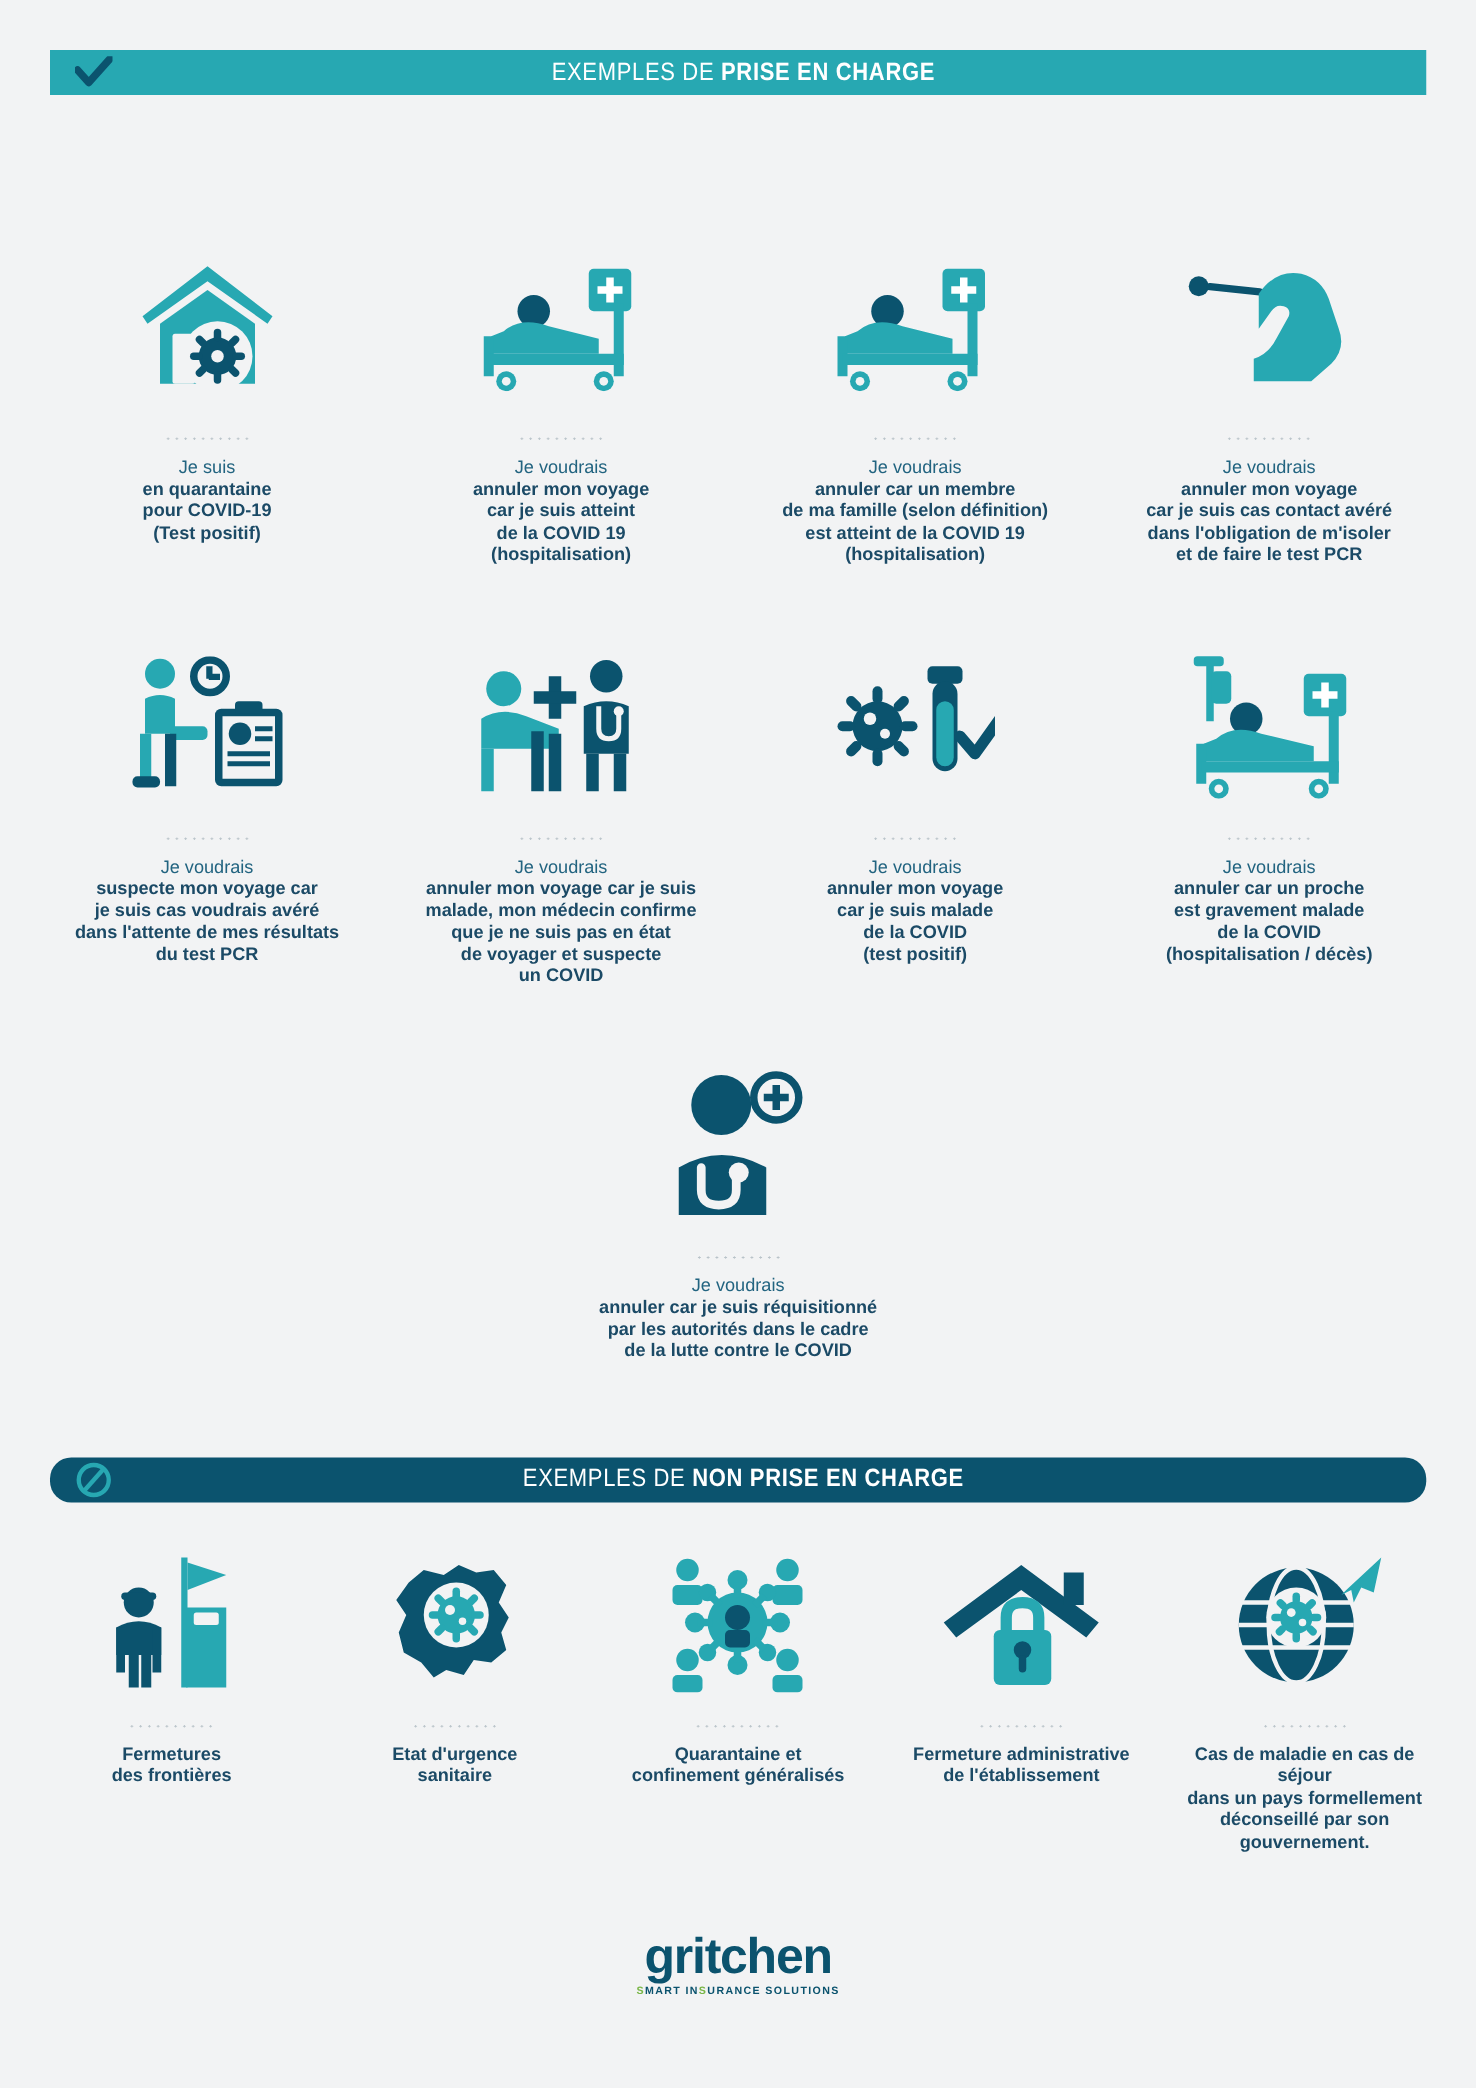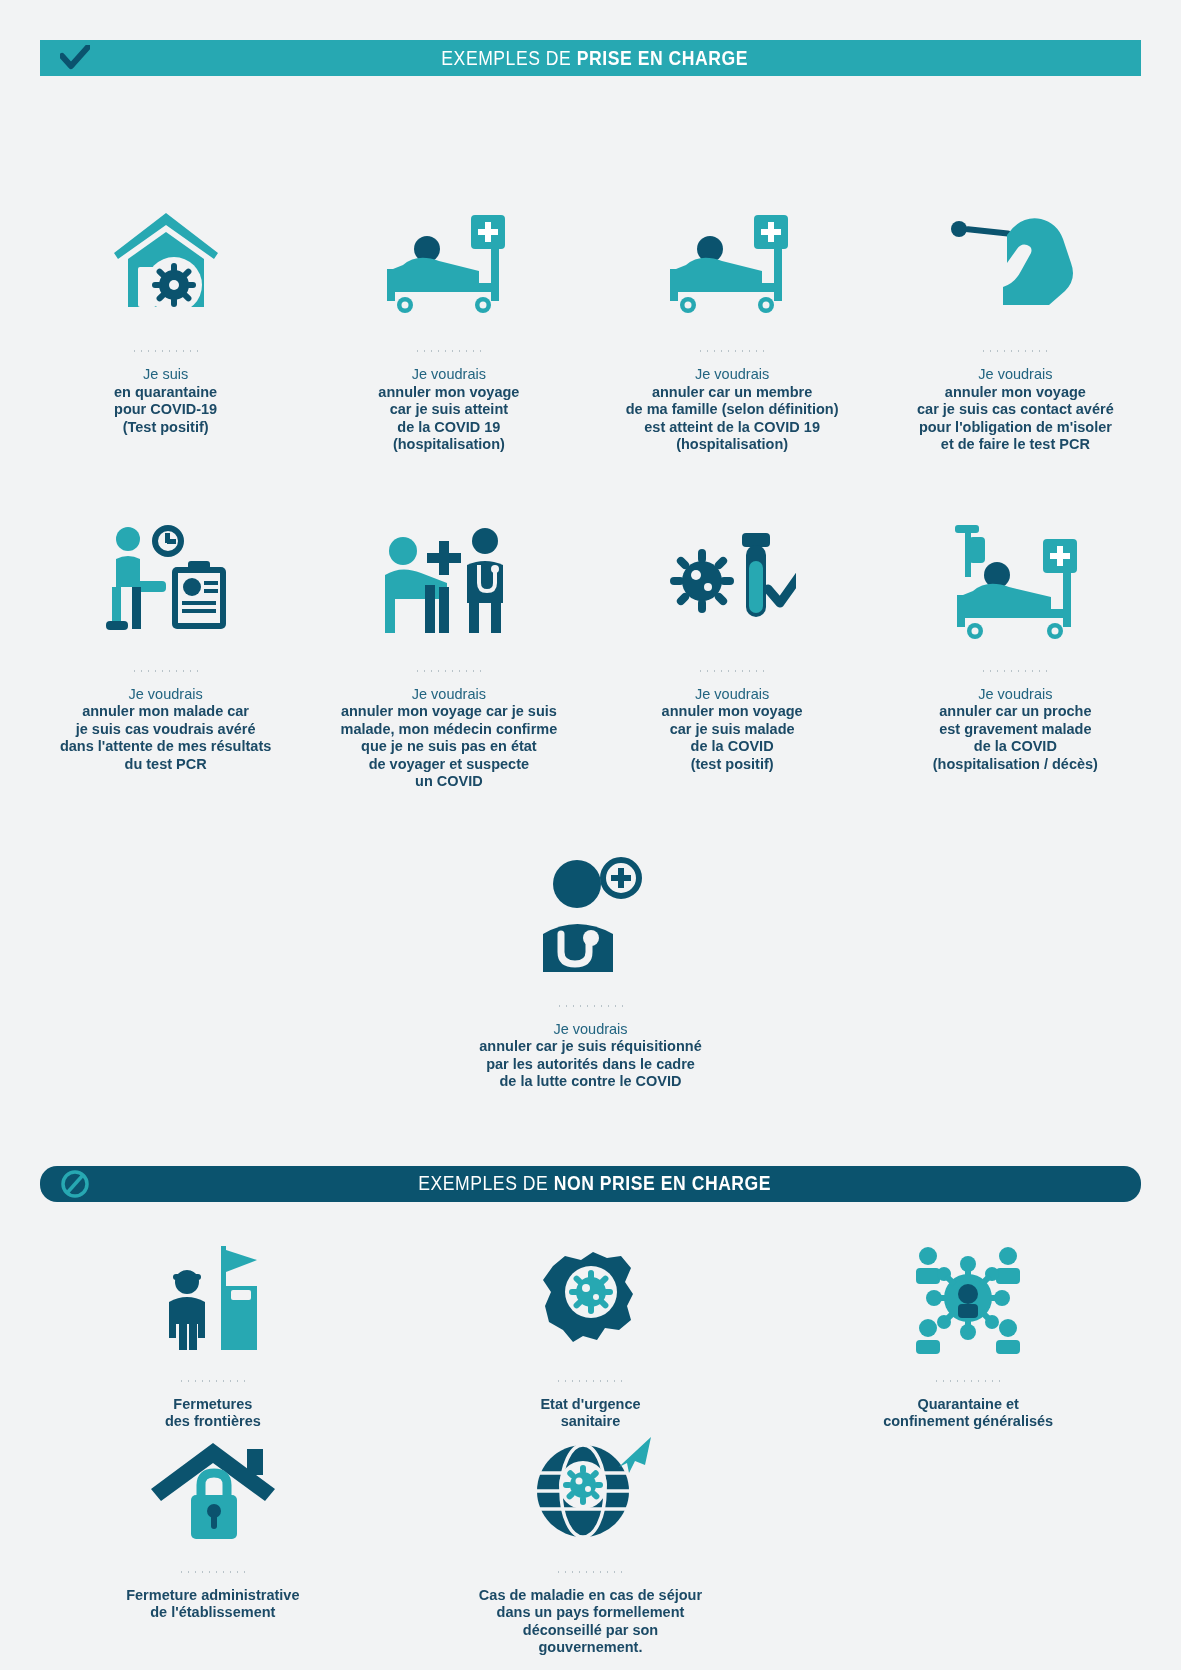--- a/index.html
+++ b/index.html
@@ -48,21 +48,21 @@
   
   .section { padding: 0 24px; }
 
   .grid-4 {
     display: grid;
     grid-template-columns: repeat(4, 1fr);
     column-gap: 0;
   }
   .grid-5 {
     display: grid;
-    grid-template-columns: repeat(3, 1fr);
+    grid-template-columns: repeat(5, 1fr);
     column-gap: 0;
   }
   .grid-1 {
     display: grid;
     grid-template-columns: 1fr;
   }
 
   .cell {
     display: flex;
     flex-direction: column;
@@ -249,21 +249,21 @@
           <rect x="20" y="17" width="46" height="6" rx="3" fill="#0b536e" transform="rotate(6 20 20)"></rect>
           <path d="M62 26 Q76 6 96 10 Q112 14 118 30 L126 54 Q132 70 120 82 L104 96 L58 96 L58 78 Q70 74 76 62 L86 44 Q88 38 82 36 Q76 34 72 40 L62 54 Z" fill="#27a8b2"></path>
           <path d="M58 78 Q70 74 76 62 L86 44" stroke="#f2f3f4" stroke-width="0" fill="none"></path>
         </svg>
       </div>
       <div class="dots"></div>
       <div class="caption">
         <div class="lead">Je voudrais</div>
         <div class="strong">annuler mon voyage</div>
         <div class="strong">car je suis cas contact avéré</div>
-        <div class="strong">pour l'obligation de m'isoler</div>
+        <div class="strong">dans l'obligation de m'isoler</div>
         <div class="strong">et de faire le test PCR</div>
       </div>
     </div>
   </div>
 
   <div class="section grid-4 row-2">
 
     <div class="cell">
       <div class="icon-box">
         <svg width="128" height="112" viewBox="0 0 128 112">
@@ -282,21 +282,21 @@
           <rect x="102" y="56" width="14" height="4" fill="#0b536e"></rect>
           <rect x="102" y="64" width="14" height="4" fill="#0b536e"></rect>
           <rect x="80" y="76" width="34" height="4" fill="#0b536e"></rect>
           <rect x="80" y="84" width="34" height="4" fill="#0b536e"></rect>
           <rect x="86" y="36" width="22" height="10" rx="3" fill="#0b536e"></rect>
         </svg>
       </div>
       <div class="dots"></div>
       <div class="caption">
         <div class="lead">Je voudrais</div>
-        <div class="strong">annuler mon malade car</div>
+        <div class="strong">suspecte mon voyage car</div>
         <div class="strong">je suis cas voudrais avéré</div>
         <div class="strong">dans l'attente de mes résultats</div>
         <div class="strong">du test PCR</div>
       </div>
     </div>
 
     <div class="cell">
       <div class="icon-box">
         <svg width="136" height="112" viewBox="0 0 136 112">
           <circle cx="22" cy="26" r="14" fill="#27a8b2"></circle>

